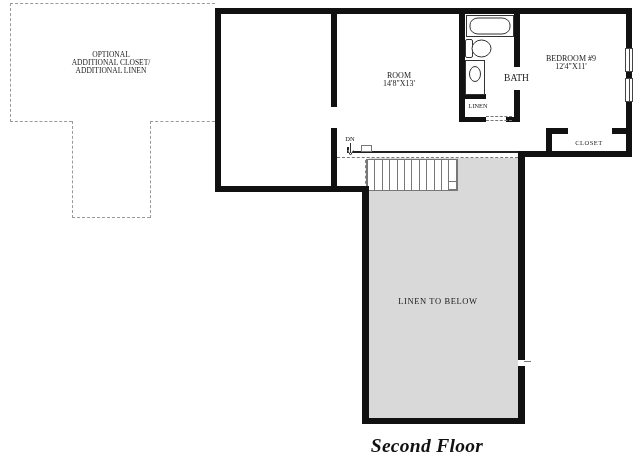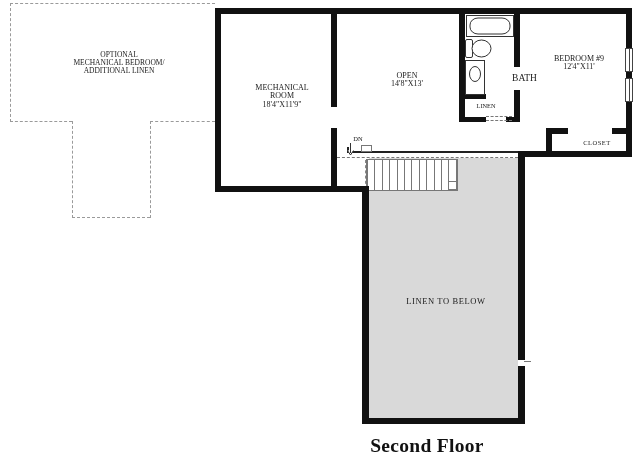--- a/index.html
+++ b/index.html
@@ -4,21 +4,21 @@
 <style>
   html,body{margin:0;padding:0;background:#fff;}
   #plan{position:relative;width:640px;height:467px;background:#fff;overflow:hidden;
         font-family:"Liberation Serif",serif;}
   .wall{position:absolute;background:var(--wall,#111);}
   .dash{position:absolute;}
   .dash.h{border-top:1px dashed var(--dashed-line,#999);}
   .dash.v{border-left:1px dashed var(--dashed-line,#999);}
   .thindash{position:absolute;border-top:1px dashed #777;}
   .label{position:absolute;transform:translateX(-50%);text-align:center;
-         color:#1a1a1a;white-space:nowrap;line-height:1.06;margin-left:8px;}
+         color:#1a1a1a;white-space:nowrap;line-height:1.06;}
   .gray{position:absolute;background:var(--open-below-fill,#d9d9d9);}
   .treads{position:absolute;background:#fff;border:1px solid #777;
           background-image:repeating-linear-gradient(to right,#777 0 1px,transparent 1px 7.4px);}
   .sq{position:absolute;background:#fff;border:1px solid #777;}
   .railline{position:absolute;background:#222;}
   .window{position:absolute;background:#fff;border:1px solid #444;
           background-image:linear-gradient(to right,transparent calc(50% - .5px),#444 calc(50% - .5px),#444 calc(50% + .5px),transparent calc(50% + .5px));}
   .fix{position:absolute;}
   .fix *{stroke:var(--fixture-line,#333);stroke-width:1;fill:#fff;}
   .title{position:absolute;transform:translateX(-50%);font-weight:bold;
@@ -32,21 +32,21 @@
   <div class="dash h" style="left:10px;top:3px;width:205px;height:1px;"></div>
   <div class="dash v" style="left:10px;top:3px;width:1px;height:119px;"></div>
   <div class="dash h" style="left:10px;top:121px;width:62px;height:1px;"></div>
   <div class="dash v" style="left:72px;top:121px;width:1px;height:97px;"></div>
   <div class="dash h" style="left:72px;top:217px;width:78px;height:1px;"></div>
   <div class="dash v" style="left:150px;top:121px;width:1px;height:97px;"></div>
   <div class="dash h" style="left:150px;top:121px;width:65px;height:1px;"></div>
 
   <div class="label" style="left:111px;top:51px;font-size:7.5px;">
     <div>OPTIONAL</div>
-    <div>MECHANICAL BEDROOM/</div>
+    <div>ADDITIONAL CLOSET/</div>
     <div>ADDITIONAL LINEN</div>
   </div>
 
   <div class="gray" style="left:369px;top:158px;width:149px;height:260px;"></div>
   <div class="label" style="left:438px;top:297px;font-size:8.5px;letter-spacing:.6px;">LINEN TO BELOW</div>
 
   <div class="railline" style="left:348px;top:151px;width:170px;height:2px;"></div>
   <div class="railline" style="left:347px;top:147px;width:2px;height:6px;"></div>
   <div class="sq" style="left:361px;top:145px;width:9px;height:5px;"></div>
   <div class="thindash" style="left:337px;top:157px;width:181px;height:1px;"></div>
@@ -94,32 +94,27 @@
   </svg>
   <svg class="fix" style="left:465px;top:37px;" width="27" height="23" viewBox="0 0 27 23">
     <rect x="0.5" y="2.5" width="7" height="18" rx="1.5"></rect>
     <ellipse cx="16.5" cy="11.5" rx="9.5" ry="8.5"></ellipse>
   </svg>
   <svg class="fix" style="left:465px;top:60px;" width="20" height="35" viewBox="0 0 20 35">
     <rect x="0.5" y="0.5" width="19" height="34"></rect>
     <ellipse cx="10" cy="14" rx="5.5" ry="7.5"></ellipse>
   </svg>
 
-  <div class="label" style="left:274px;top:84px;font-size:8px;">
-    <div>MECHANICAL</div>
+  <div class="label" style="left:399px;top:72px;font-size:8px;">
     <div>ROOM</div>
-    <div>18'4"X11'9"</div>
-  </div>
-  <div class="label" style="left:399px;top:72px;font-size:8px;">
-    <div>OPEN</div>
     <div>14'8"X13'</div>
   </div>
   <div class="label" style="left:503px;top:73px;font-size:9.5px;padding-left:27px;">BATH</div>
   <div class="label" style="left:478px;top:103px;font-size:6.3px;">LINEN</div>
   <div class="label" style="left:571px;top:55px;font-size:8px;">
     <div>BEDROOM #9</div>
     <div>12'4"X11'</div>
   </div>
   <div class="label" style="left:589px;top:140px;font-size:6.5px;letter-spacing:.5px;">CLOSET</div>
 
-  <div class="title" style="left:427px;top:435px;font-size:19.5px;">Second Floor</div>
+  <div class="title" style="left:427px;top:435px;font-size:19.5px;font-style:italic;">Second Floor</div>
 
 </div>
 
 </body></html>

